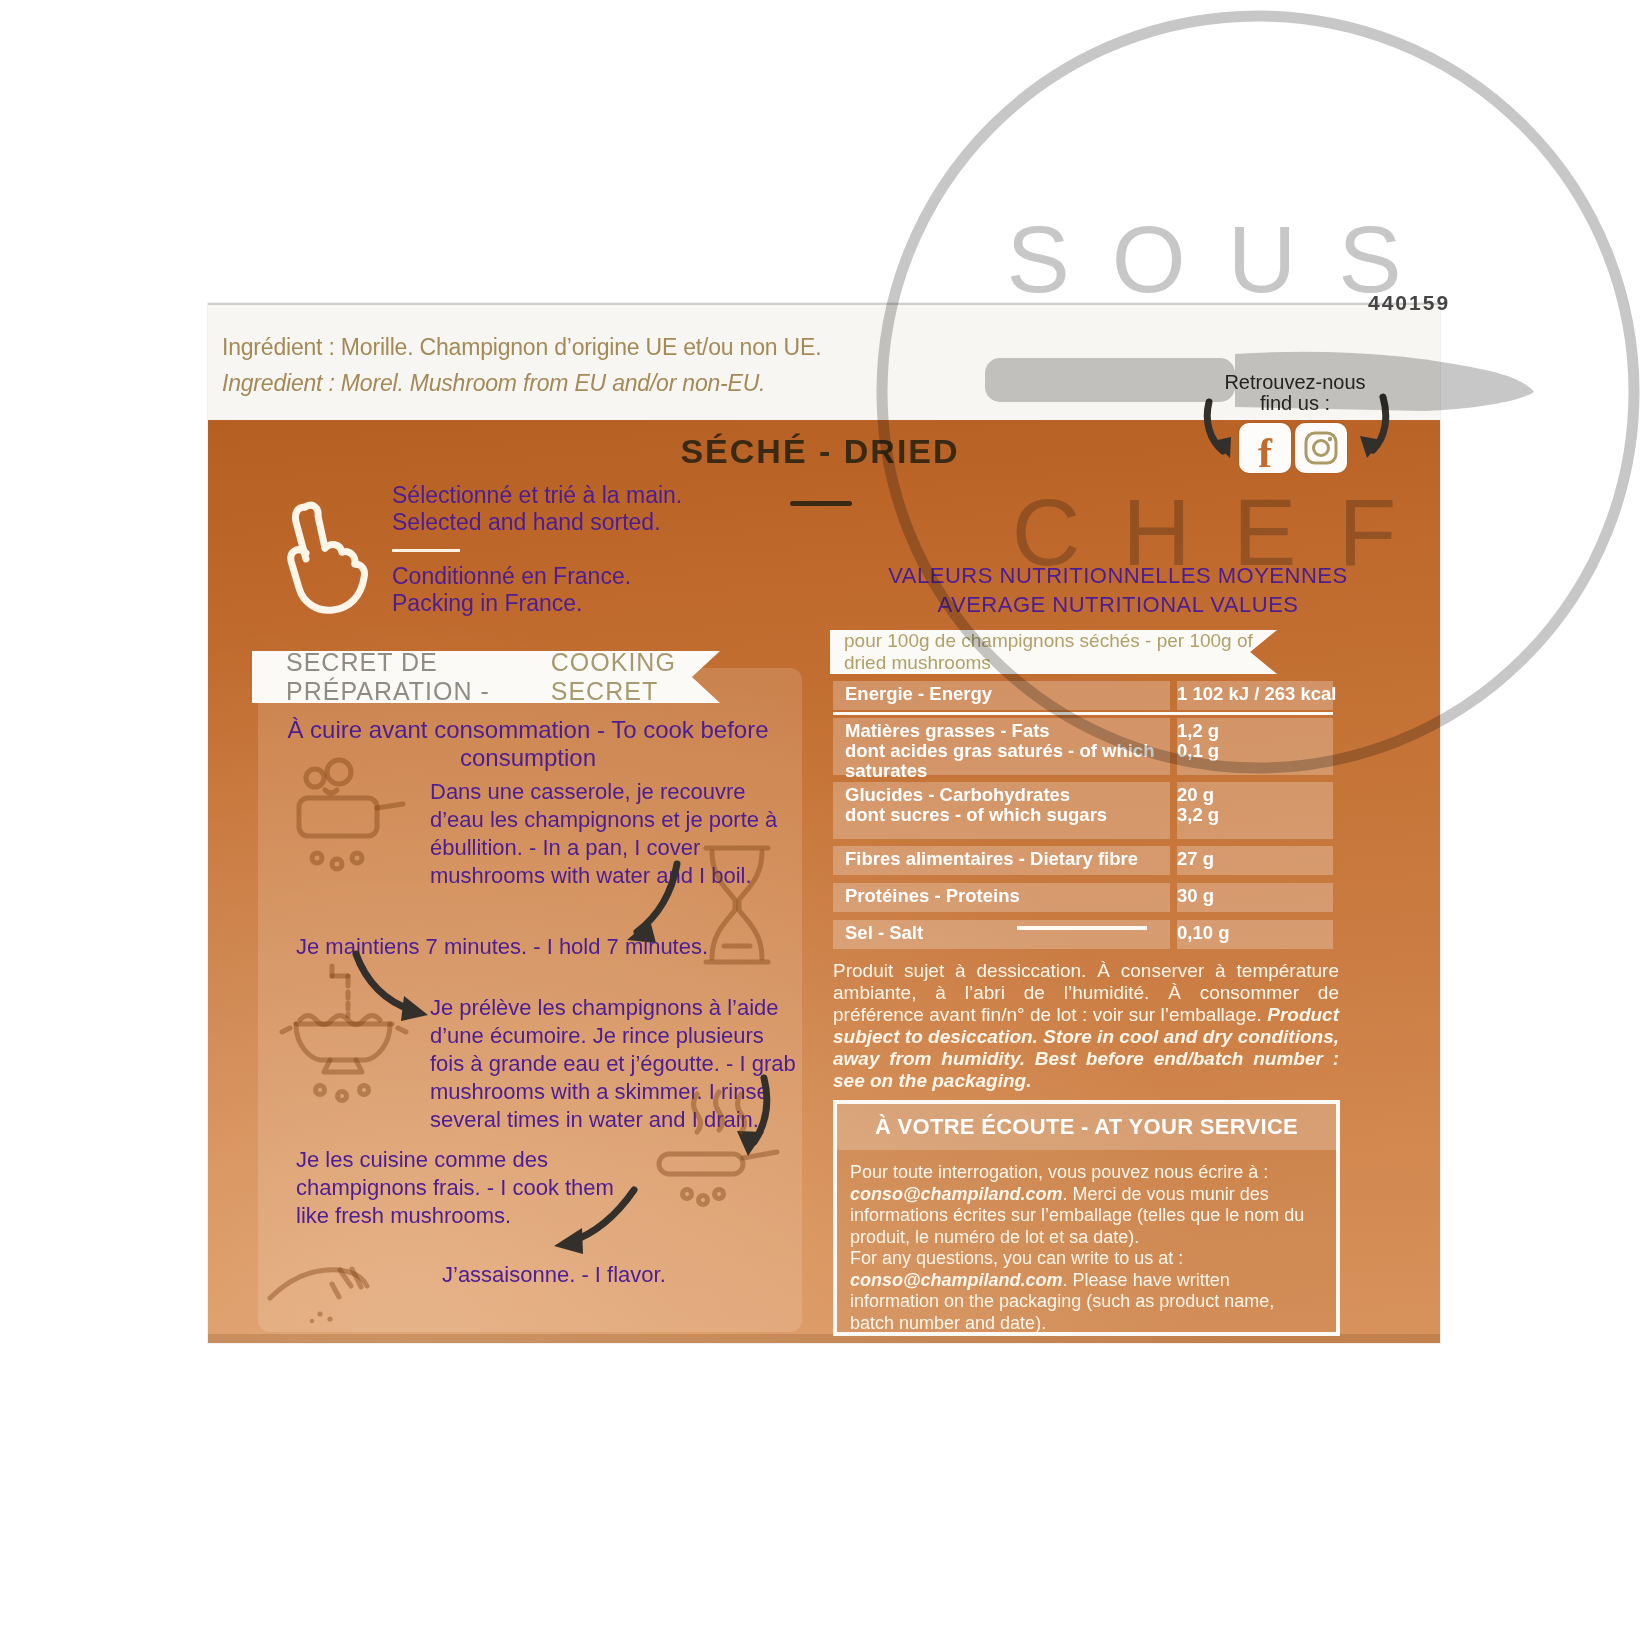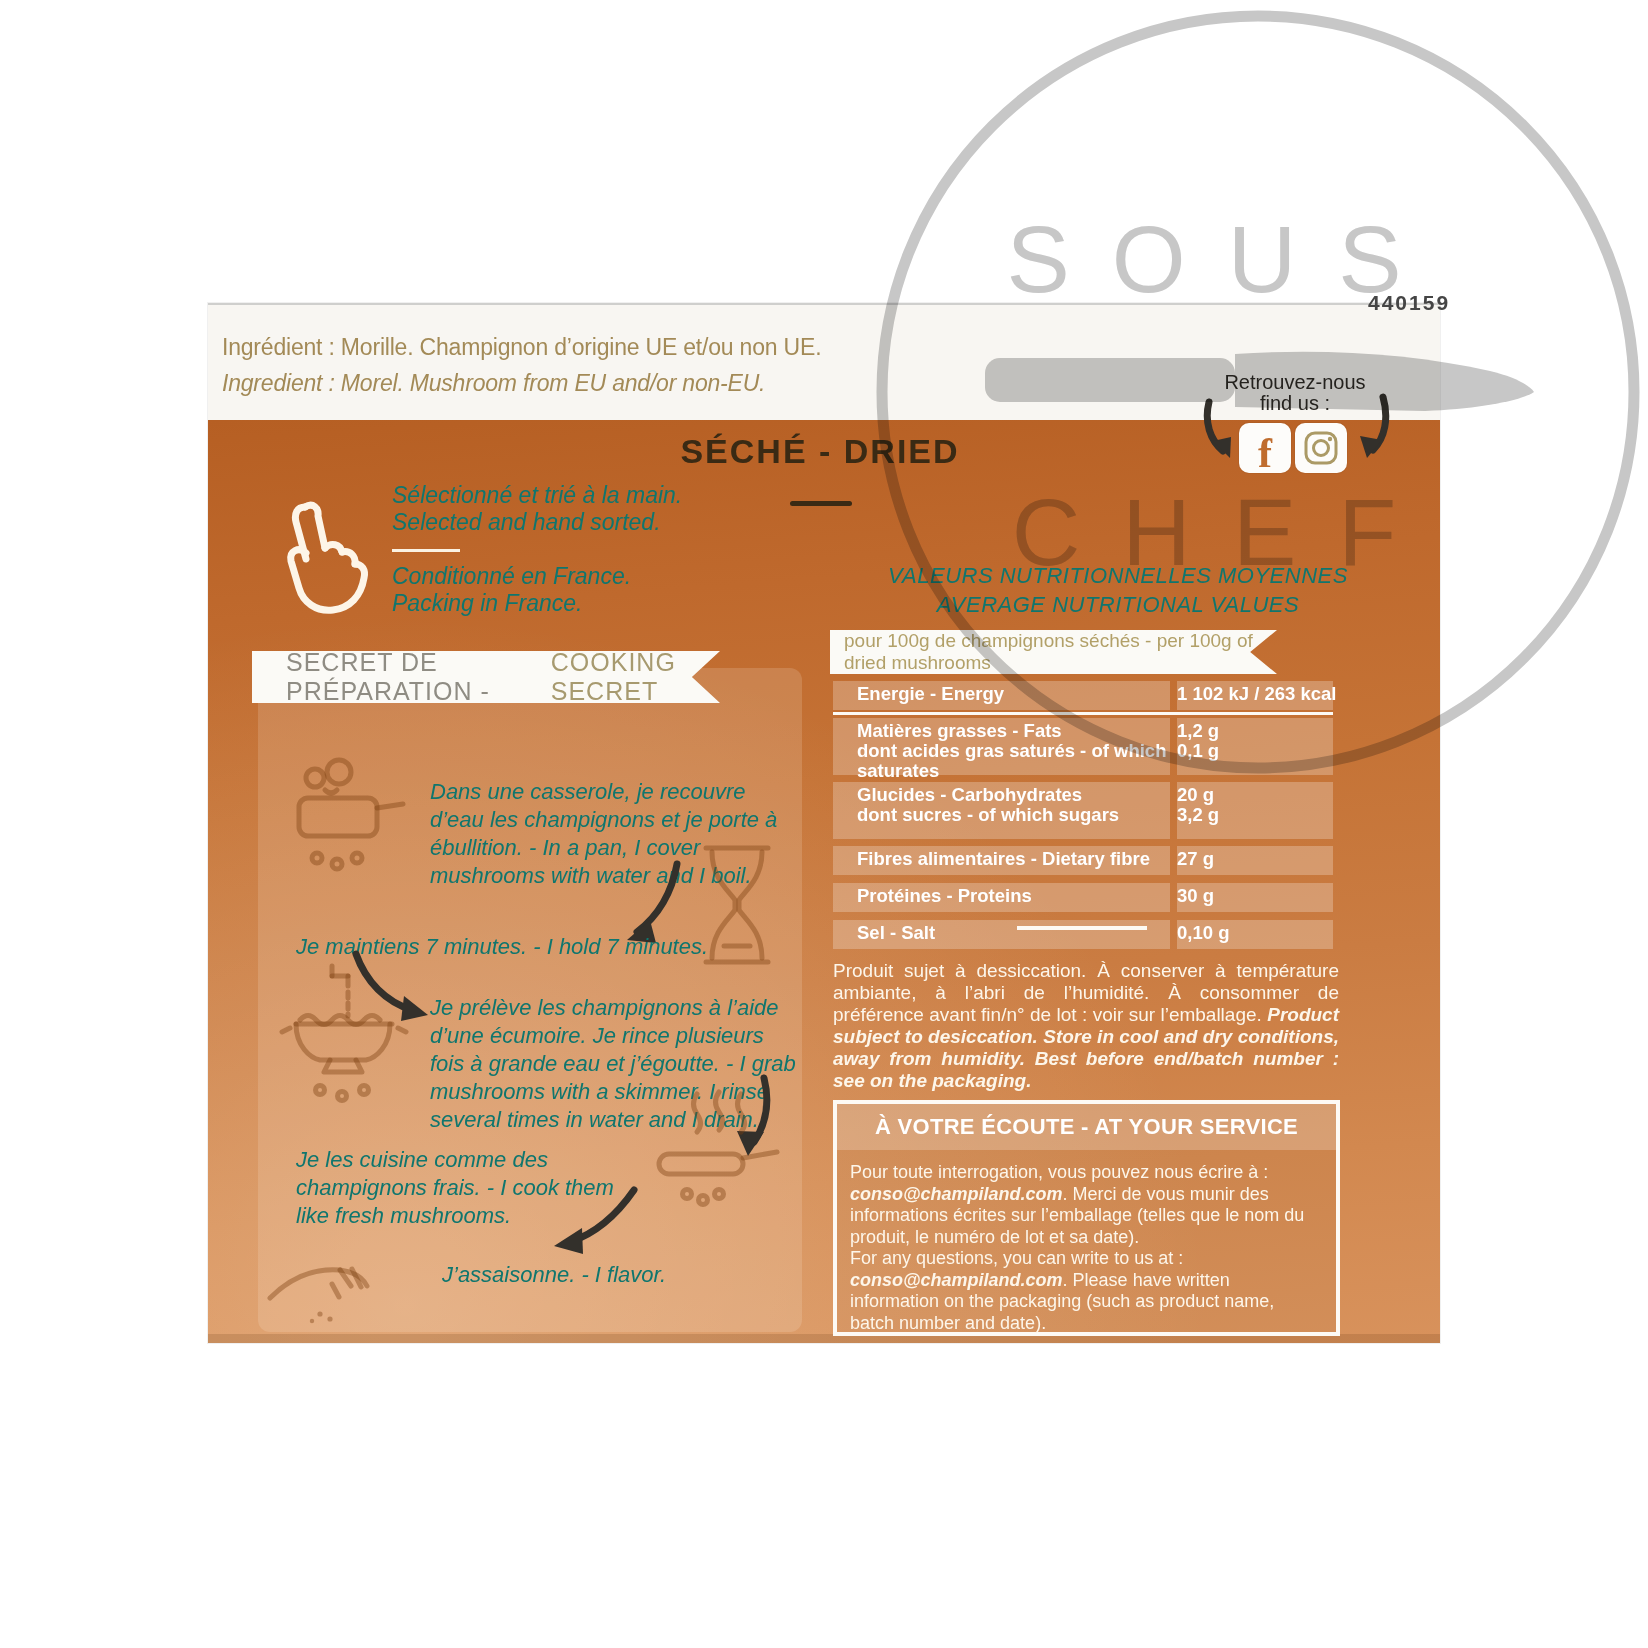--- a/index.html
+++ b/index.html
@@ -17,21 +17,21 @@
   .ing.en{top:370px;font-style:italic;}
   .orange{left:208px;top:420px;width:1232px;height:923px;
     background:
       radial-gradient(ellipse at 16% 96%, rgba(255,226,195,0.30), rgba(255,226,195,0) 55%),
       linear-gradient(176deg,#b65f23 0%,#bf692d 20%,#c57336 40%,#ca7c42 60%,#d2884f 80%,#d8925c 100%);}
   .orange-bottom-edge{left:208px;top:1334px;width:1232px;height:9px;background:rgba(101,55,18,0.18);}
 
   .sku{left:1368px;top:291px;font-size:21px;font-weight:bold;color:#454545;letter-spacing:2px;}
 
   
-  .hw{color:#0f766e;font-style:italic;}
+  .hw{color:#4c1d95;}
 
   .seche{left:600px;top:432px;width:440px;text-align:center;font-size:34px;font-weight:bold;
          letter-spacing:2px;color:#3a2a14;}
   .seche-line{left:790px;top:501px;width:62px;height:5px;background:#3a2a14;border-radius:3px;}
 
   
   .findus{left:1205px;top:372px;width:180px;text-align:center;color:#2e2b26;font-size:20px;line-height:21px;}
   .soc{width:52px;height:50px;background:#fdfcfa;border-radius:10px;
        display:flex;align-items:center;justify-content:center;box-shadow:0 0 0 1px rgba(0,0,0,0.04);}
   .fb{left:1239px;top:423px;}
@@ -74,21 +74,21 @@
   .ntitle{width:520px;text-align:center;font-size:22px;letter-spacing:0.5px;}
   .nt1{left:858px;top:563px;}
   .nt2{left:858px;top:592px;}
   .basis{left:830px;top:630px;width:447px;height:44px;background:#fbfaf6;
          clip-path:polygon(0 0,100% 0,94% 50%,100% 100%,0 100%);
          display:flex;align-items:center;padding-left:14px;box-sizing:border-box;
          font-size:19px;color:#b2a068;}
   .ntable{left:833px;top:681px;width:500px;}
   .nrow{position:relative;width:500px;}
   .nl{position:absolute;left:0;width:337px;background:rgba(255,255,255,0.25);
-      box-sizing:border-box;padding:3px 0 3px 24px;color:#fff;font-weight:bold;font-size:18.5px;line-height:20px;}
+      box-sizing:border-box;padding:3px 0 3px 12px;color:#fff;font-weight:bold;font-size:18.5px;line-height:20px;}
   .nv{position:absolute;left:344px;width:156px;background:rgba(255,255,255,0.25);
       box-sizing:border-box;padding:3px 10px 3px 0;color:#fff;font-weight:bold;font-size:18.5px;
       line-height:20px;text-align:left;white-space:nowrap;}
   .nrow.single{height:29px;}
   .nrow.double{height:57px;}
   .nl,.nv{top:0;bottom:0;}
   .full-line{left:833px;top:712px;width:500px;height:3px;background:#fdfaf4;}
   .short-line{left:1017px;top:926px;width:130px;height:4px;background:#fdfaf4;}
 
   
@@ -167,20 +167,21 @@
   <div class="abs hs-block2 hw">
     <div>Conditionné en France.</div>
     <div>Packing in France.</div>
   </div>
 
   <div class="abs panel"></div>
   <div class="abs banner">
     <span class="b-fr">SECRET DE PRÉPARATION -</span>
     <span class="b-en">COOKING SECRET</span>
   </div>
+  <div class="abs intro hw">À cuire avant consommation - To cook before consumption</div>
 
   <svg class="abs sketch" style="left:285px;top:756px" width="122" height="126" viewBox="0 0 122 126">
     <circle cx="30" cy="22" r="9"></circle>
       <circle cx="54" cy="16" r="12"></circle>
       <path d="M40 34 q6 6 12 0"></path>
     <rect x="14" y="42" width="78" height="38" rx="9"></rect>
     <path d="M92 52 L118 48"></path>
     <circle cx="32" cy="102" r="5"></circle>
       <circle cx="52" cy="108" r="5"></circle>
       <circle cx="72" cy="102" r="5"></circle>

